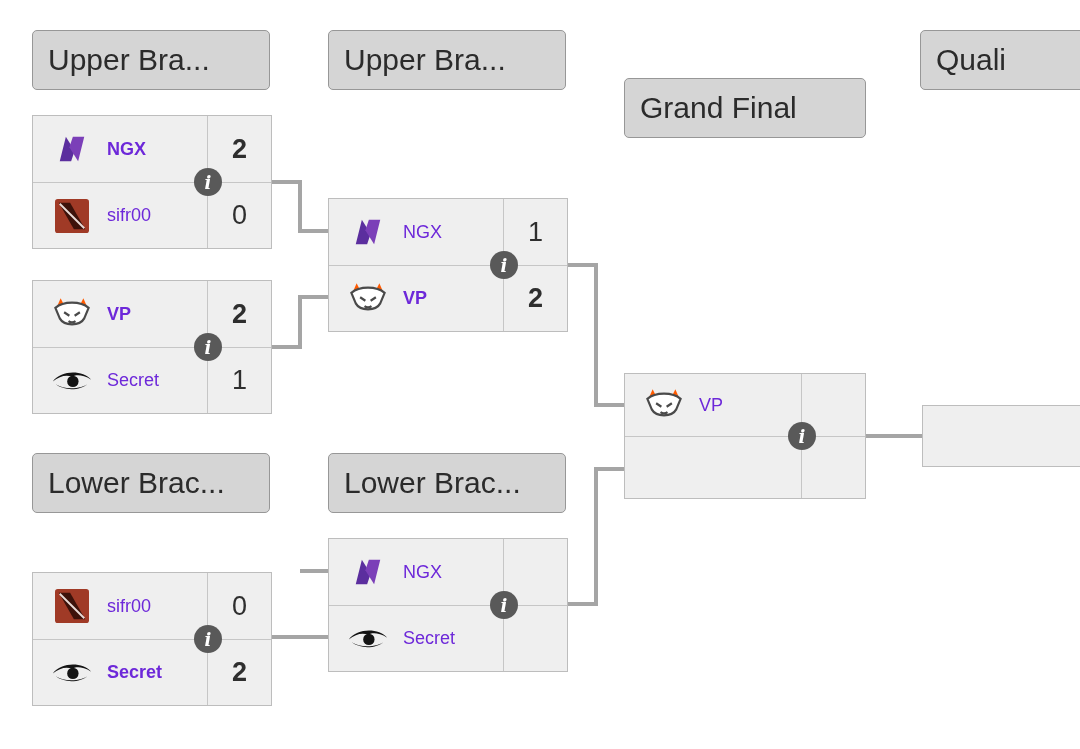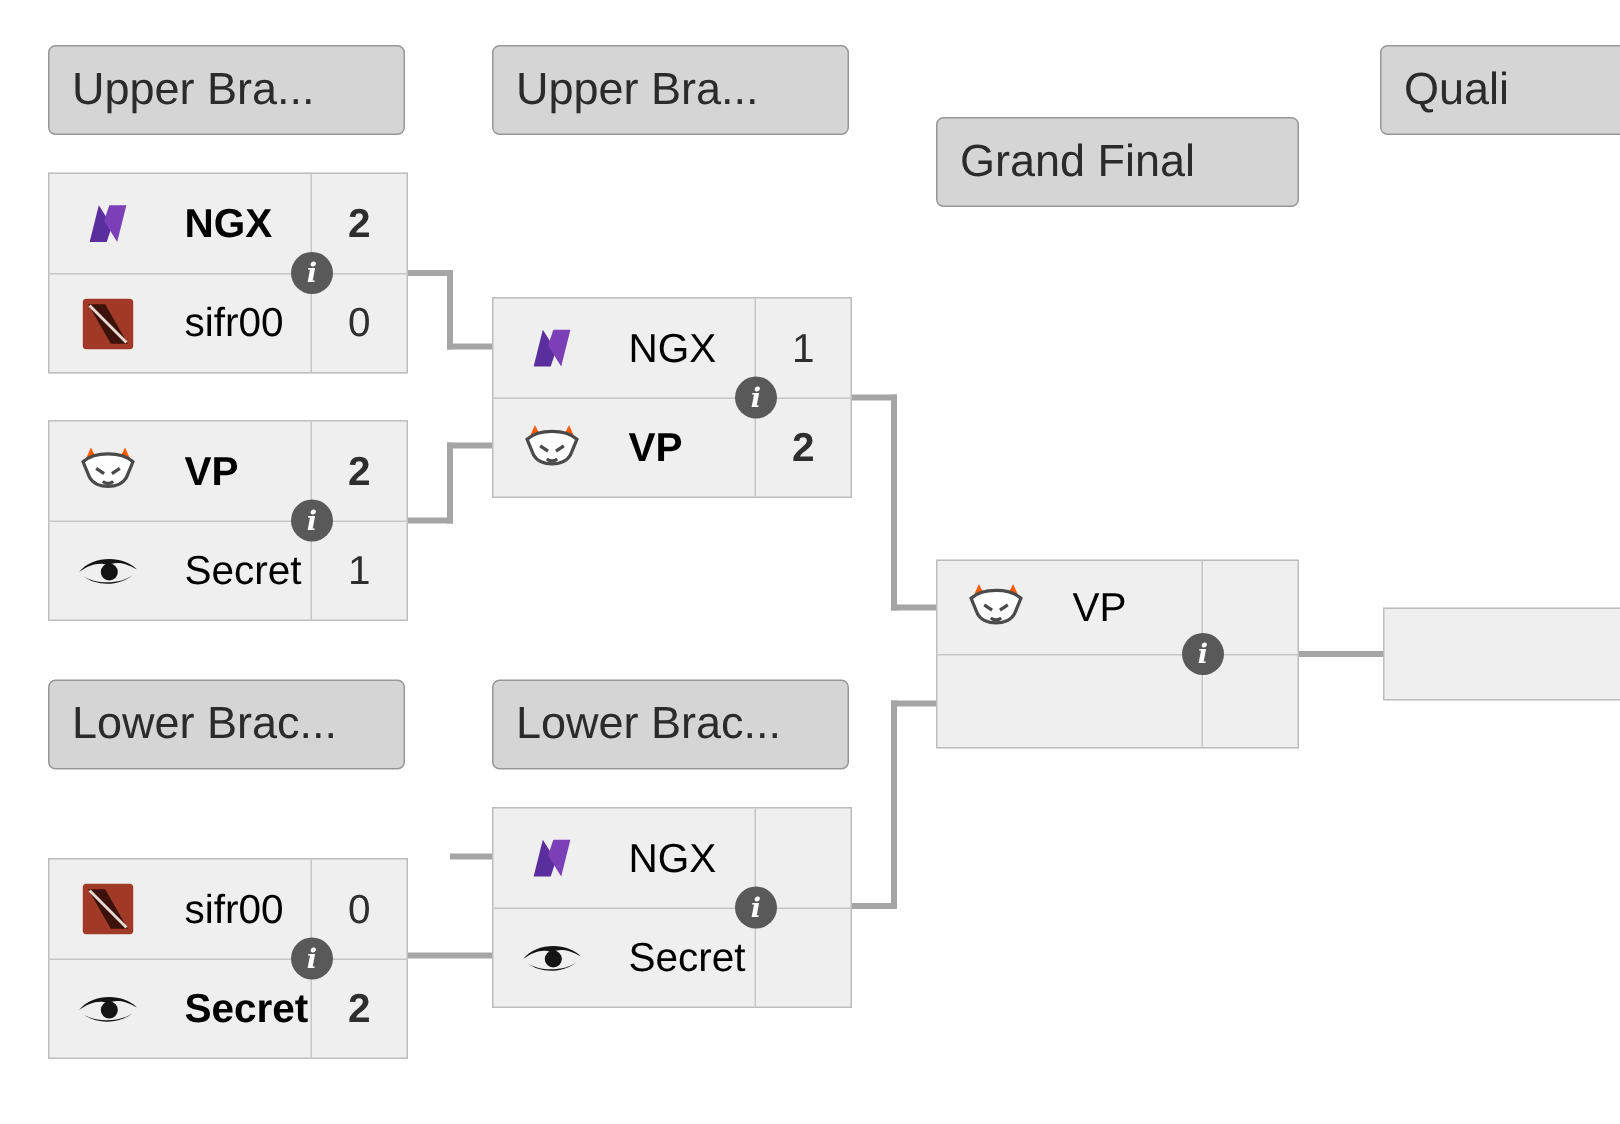--- a/index.html
+++ b/index.html
@@ -15,21 +15,21 @@
   }
 
   
   .match {
     position: absolute; width: 240px;
     background: #efefef; border: 1px solid #bdbdbd;
   }
   .row { display: flex; align-items: center; height: 66px; padding-left: 10px; }
   .row + .row { border-top: 1px solid #c6c6c6; }
   .icon { width: 58px; min-width: 58px; height: 100%; display: flex; align-items: center; justify-content: center; }
-  .name { flex: 1; margin-left: 22px; font-size: 27px; color: #000000; white-space: nowrap; overflow: hidden; }
+  .name { flex: 1; margin-left: 6px; font-size: 18px; color: #6d28d9; white-space: nowrap; overflow: hidden; }
   .score { width: 64px; min-width: 64px; align-self: stretch; border-left: 1px solid #c6c6c6;
            display: flex; align-items: center; justify-content: center; font-size: 27px; color: #2e2e2e; }
   .winner { font-weight: bold; }
 
   .gf .row { height: 62px; }
   .gf { width: 242px; }
 
   
   .info {
     position: absolute; top: 50%; margin-top: -14px; width: 28px; height: 28px;

